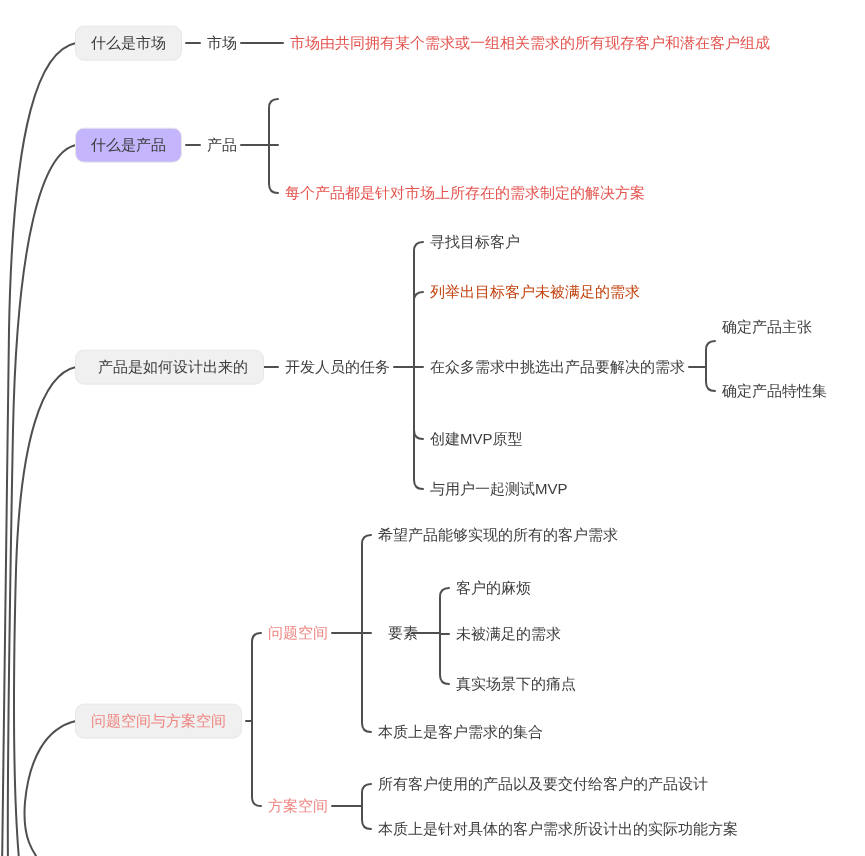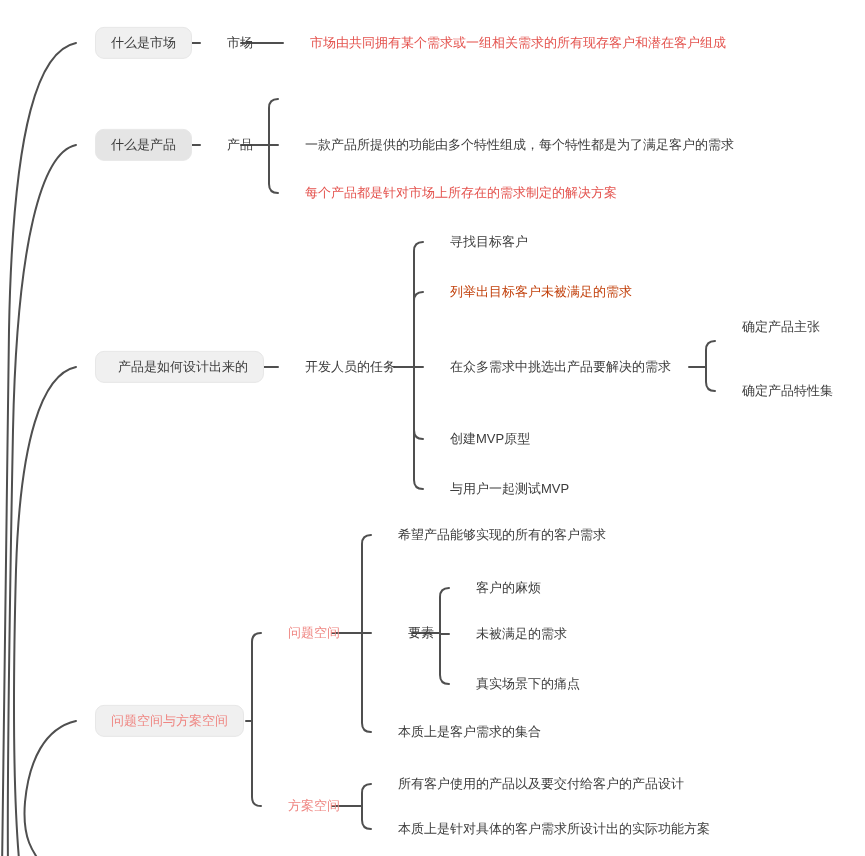--- a/index.html
+++ b/index.html
@@ -10,24 +10,23 @@
     overflow: hidden;
     background: #ffffff;
     font-family: "Liberation Sans", "DejaVu Sans", sans-serif;
   }
   #edges { position: absolute; left: 0; top: 0; pointer-events: none; }
   #nodes { position: absolute; left: 0; top: 0; width: 100%; height: 100%; }
   .node {
     position: absolute;
     transform: translateY(-50%);
     white-space: nowrap;
-    font-size: 13px;
+    font-size: 15px;
     line-height: 1.25;
     cursor: default;
-    margin-left: 20px;
   }
   .node.topic {
     padding: 7px 15px;
     border-radius: 9px;
     border: 1px solid #e7e7e7;
   }
 </style>
 </head>
 <body>
 
@@ -66,23 +65,22 @@
       <path d="M 440 634 H 449" fill="none" stroke="#4f4f4f" stroke-width="2" stroke-linecap="round"></path>
       <path d="M 440 633 V 675 Q 440 684 449 684 H 449" fill="none" stroke="#4f4f4f" stroke-width="2" stroke-linecap="round"></path>
       <path d="M 332 806 H 362" fill="none" stroke="#4f4f4f" stroke-width="2" stroke-linecap="round"></path>
       <path d="M 362 806 V 793 Q 362 784 371 784 H 371" fill="none" stroke="#4f4f4f" stroke-width="2" stroke-linecap="round"></path>
       <path d="M 362 806 V 820 Q 362 829 371 829 H 371" fill="none" stroke="#4f4f4f" stroke-width="2" stroke-linecap="round"></path>
     </svg>
   <div id="nodes">
       <div class="node topic" style="left: 75px; top: 43px; color: rgb(61, 61, 61); background: rgb(240, 240, 240); border-color: rgb(231, 231, 231);">什么是市场</div>
       <div class="node" style="left: 207px; top: 43px; color: rgb(61, 61, 61);">市场</div>
       <div class="node" style="left: 290px; top: 43px; color: rgb(228, 83, 78);">市场由共同拥有某个需求或一组相关需求的所有现存客户和潜在客户组成</div>
-      <div class="node topic" style="left: 75px; top: 145px; color: rgb(61, 61, 61); background: #e5e5e5; border-color: rgb(231, 231, 231);">什么是产品</div>
+      <div class="node topic" style="left: 75px; top: 145px; color: rgb(61, 61, 61); background: #c4b5fd; border-color: rgb(231, 231, 231);">什么是产品</div>
       <div class="node" style="left: 207px; top: 145px; color: rgb(61, 61, 61);">产品</div>
-      <div class="node" style="left: 285px; top: 145px; color: rgb(61, 61, 61);">一款产品所提供的功能由多个特性组成，每个特性都是为了满足客户的需求</div>
       <div class="node" style="left: 285px; top: 193px; color: rgb(228, 83, 78);">每个产品都是针对市场上所存在的需求制定的解决方案</div>
       <div class="node topic" style="left: 75px; top: 367px; color: rgb(61, 61, 61); background: rgb(240, 240, 240); border-color: rgb(231, 231, 231); padding-left: 22px;">产品是如何设计出来的</div>
       <div class="node" style="left: 285px; top: 367px; color: rgb(61, 61, 61);">开发人员的任务</div>
       <div class="node" style="left: 430px; top: 242px; color: rgb(61, 61, 61);">寻找目标客户</div>
       <div class="node" style="left: 430px; top: 292px; color: #c2410c;">列举出目标客户未被满足的需求</div>
       <div class="node" style="left: 430px; top: 367px; color: rgb(61, 61, 61);">在众多需求中挑选出产品要解决的需求</div>
       <div class="node" style="left: 722px; top: 327px; color: rgb(61, 61, 61);">确定产品主张</div>
       <div class="node" style="left: 722px; top: 391px; color: rgb(61, 61, 61);">确定产品特性集</div>
       <div class="node" style="left: 430px; top: 439px; color: rgb(61, 61, 61);">创建MVP原型</div>
       <div class="node" style="left: 430px; top: 489px; color: rgb(61, 61, 61);">与用户一起测试MVP</div>

